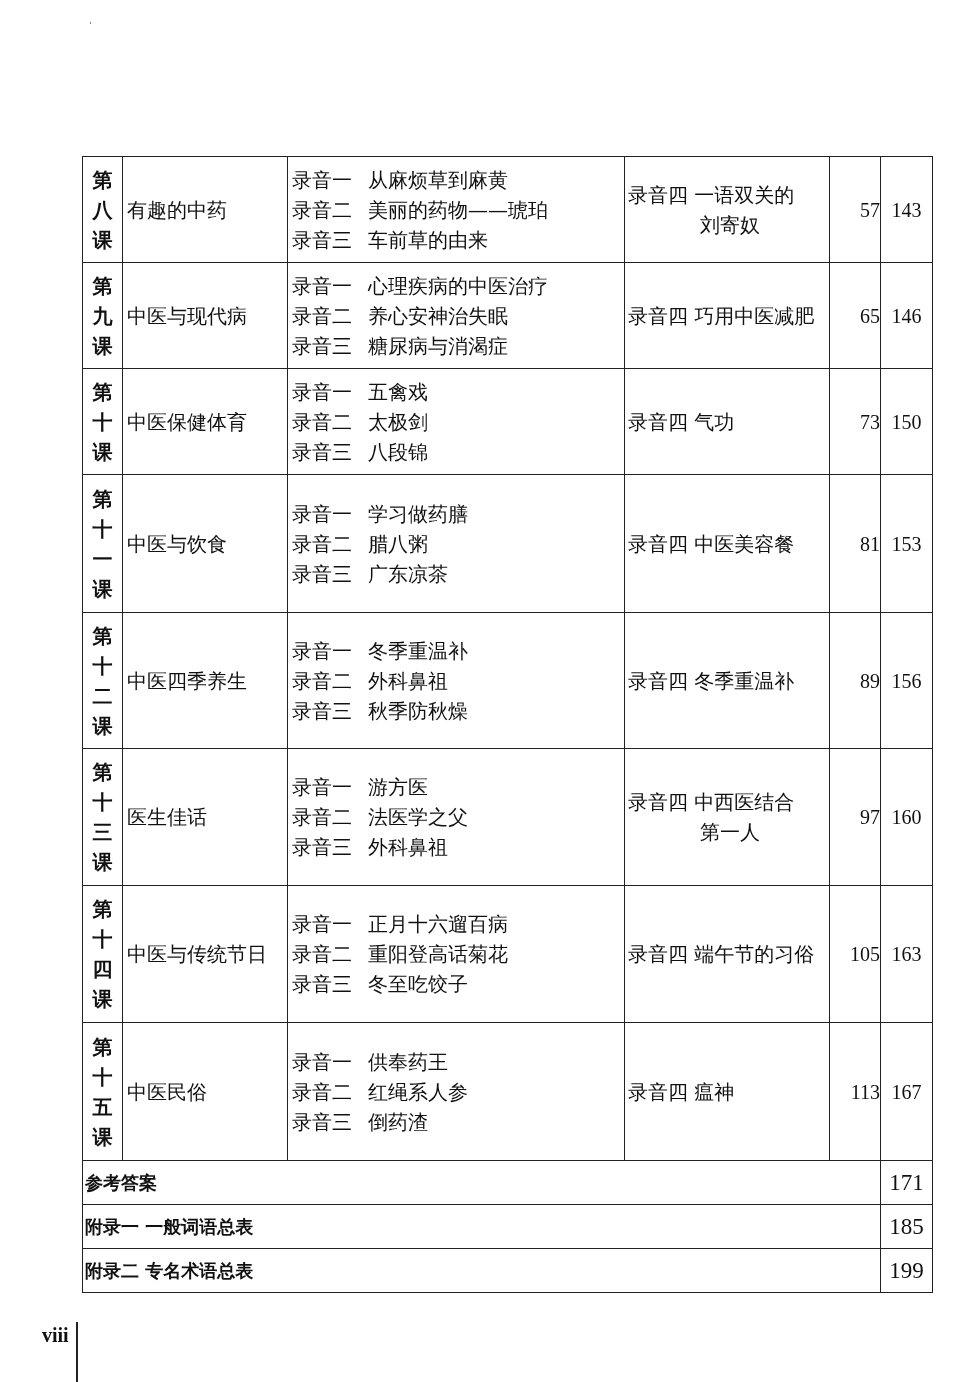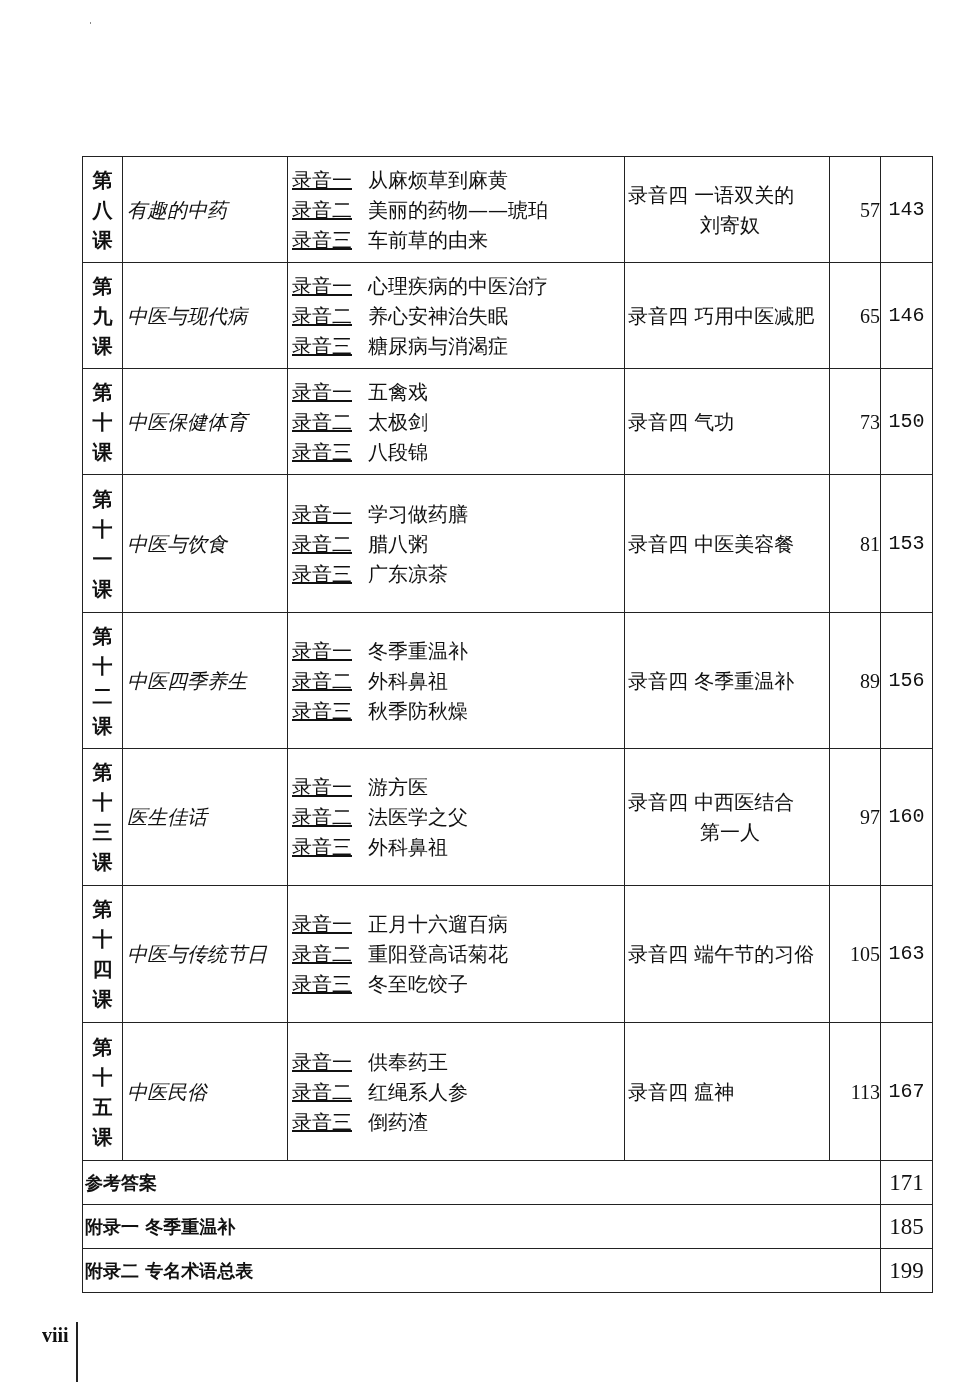--- a/index.html
+++ b/index.html
@@ -2,28 +2,28 @@
 <html><head>
 <meta charset="utf-8">
 <style>
   html, body { margin: 0; padding: 0; background: #ffffff; }
   body { width: 960px; height: 1382px; position: relative; overflow: hidden;
          font-family: "DejaVu Serif", "Liberation Serif", serif; color: #111; }
   .toc { position: absolute; left: 82px; top: 156px; width: 850px; border-collapse: collapse; table-layout: fixed; }
   .toc td { border: 1.5px solid #222; padding: 0; vertical-align: middle; font-size: 20px; line-height: 30px; }
   .c-lesson { width: 38px; text-align: center; font-family: "DejaVu Sans", "Liberation Sans", sans-serif; font-weight: bold; font-size: 19px; line-height: 30px; }
   .c-lesson span { display: block; }
-  .c-title { width: 163px; padding-left: 4px !important; font-style: italic; }
+  .c-title { width: 163px; padding-left: 4px !important; }
   .c-rec { width: 335px; padding-left: 4px !important; }
   .c-rec4 { width: 203px; padding-left: 3px !important; }
   .c-rec4 .l2 { display: block; padding-left: 72px; }
   .c-p1 { width: 49px; text-align: right; font-family: "Liberation Serif", serif; font-size: 19px; }
-  .c-p2 { width: 50px; text-align: center; font-family: Liberation Mono, monospace; font-size: 19px; margin-top: 16px; }
+  .c-p2 { width: 50px; text-align: center; font-family: Liberation Serif, serif; font-size: 19px; margin-top: 16px; }
   .rec-line { display: block; white-space: nowrap; }
-  .rec-line .tag { display: inline-block; width: 76px; text-decoration: underline; }
+  .rec-line .tag { display: inline-block; width: 76px; }
   .extra td { height: 43px; }
   .extra .label { font-family: "DejaVu Sans", "Liberation Sans", sans-serif; font-weight: bold; font-size: 18px; padding-left: 2px; margin-top: 29px; }
   .extra .page { text-align: center; font-family: "Liberation Serif", serif; font-size: 23px; }
   .page-num { position: absolute; left: 42px; top: 1324px; font-family: "Liberation Serif", serif; font-weight: bold; font-size: 20px; }
   .page-rule { position: absolute; left: 76px; top: 1322px; width: 1.5px; height: 60px; background: #222; }
   .tick { position: absolute; left: 90px; top: 22px; width: 1px; height: 2px; background: #888; }
 </style>
 </head>
 <body>
 
@@ -172,21 +172,21 @@
         <td class="c-p1">113</td>
         <td class="c-p2">167</td>
       </tr>
     </tbody>
   <tbody id="extra-body">
       <tr class="extra">
         <td colspan="5" class="label">参考答案</td>
         <td class="page">171</td>
       </tr>
       <tr class="extra">
-        <td colspan="5" class="label">附录一  冬季重温补</td>
+        <td colspan="5" class="label">附录一  一般词语总表</td>
         <td class="page">185</td>
       </tr>
       <tr class="extra">
         <td colspan="5" class="label">附录二  专名术语总表</td>
         <td class="page">199</td>
       </tr>
     </tbody>
 </table>
 
 <div class="page-num">viii</div>

